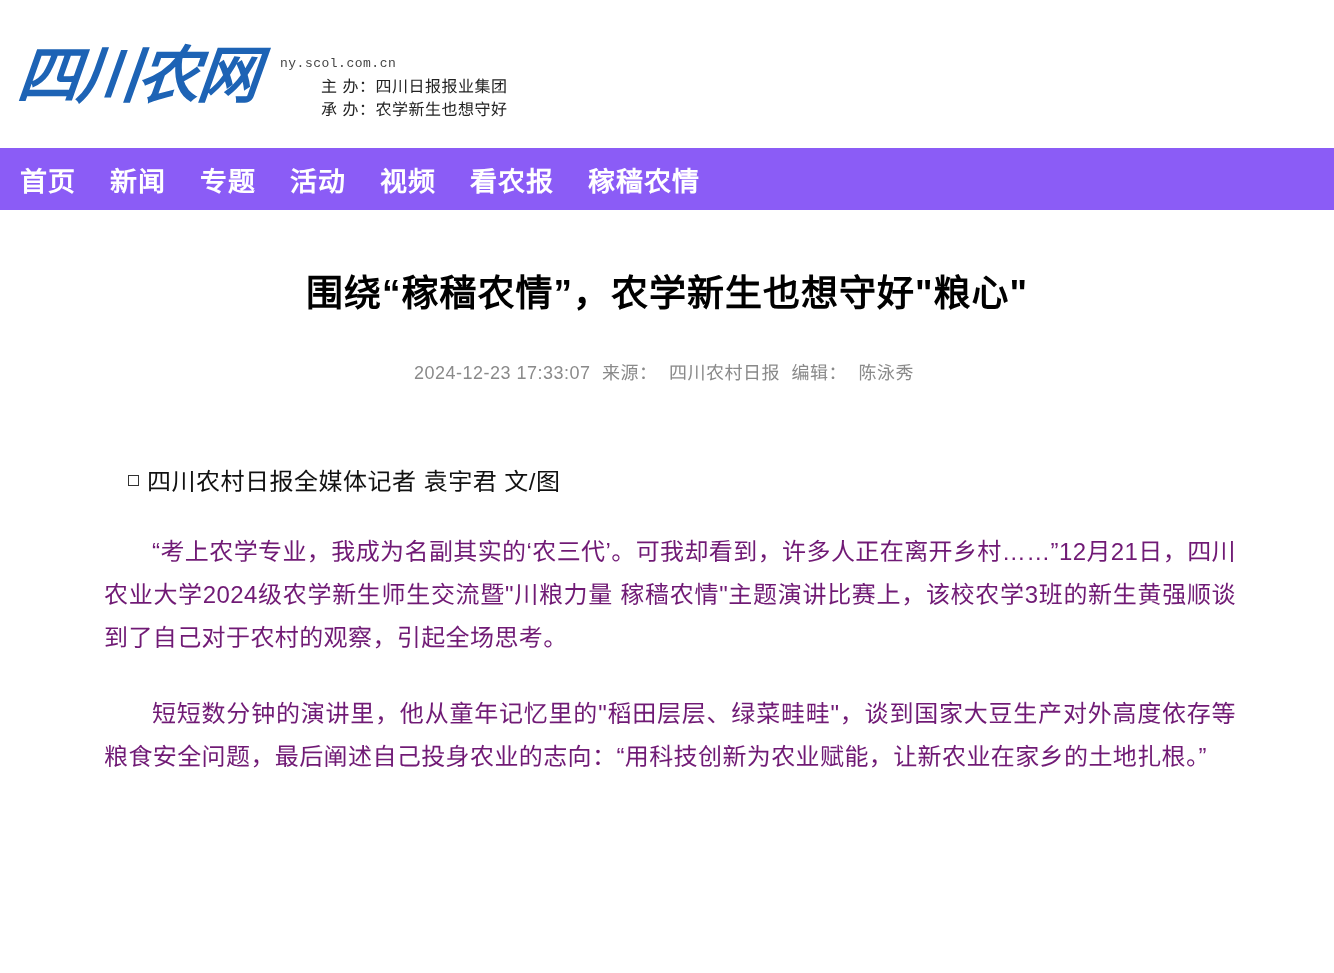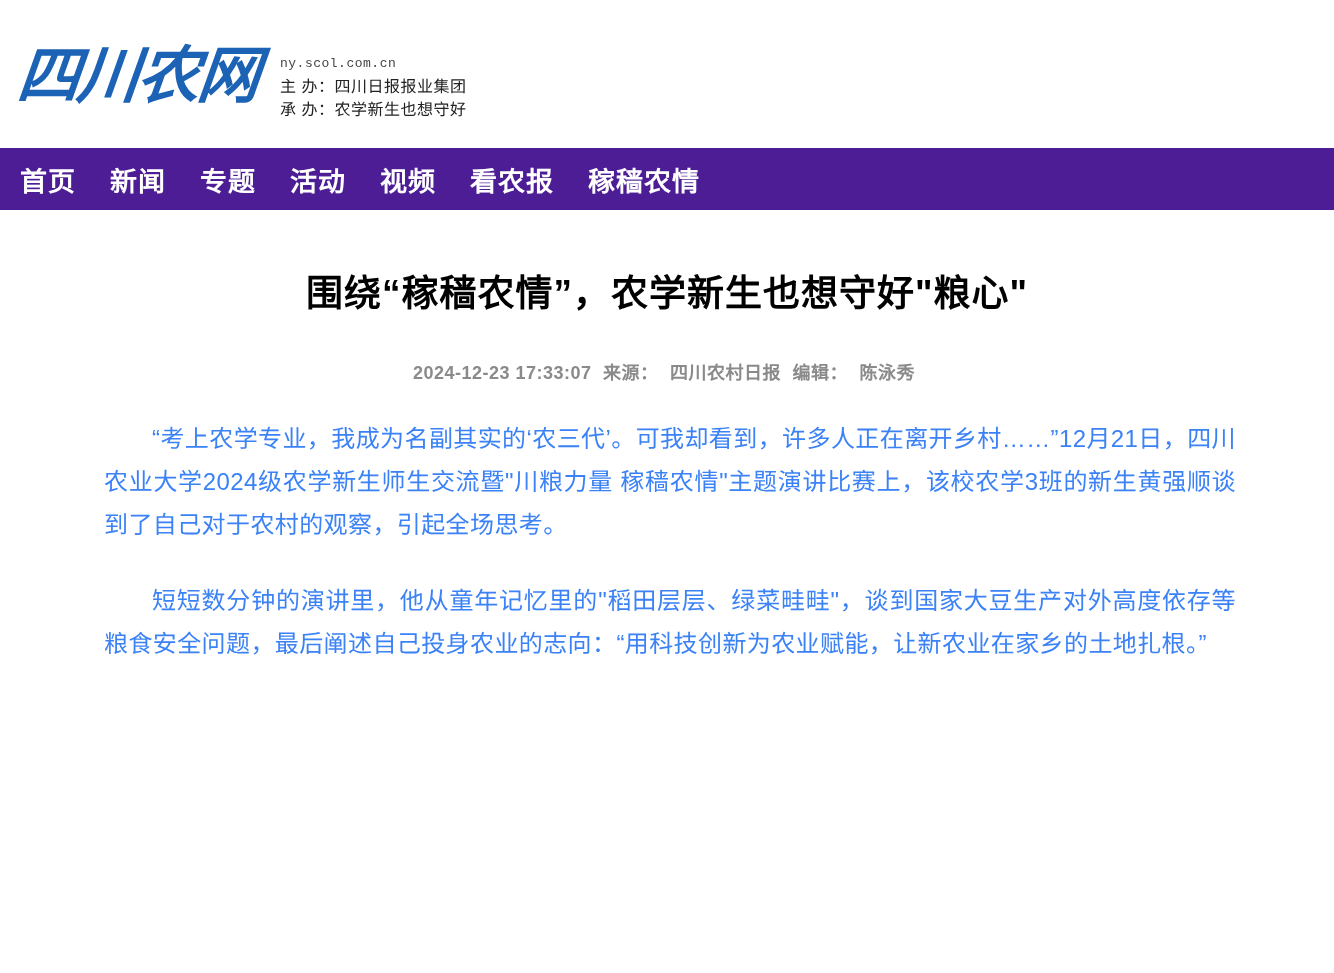--- a/index.html
+++ b/index.html
@@ -52,25 +52,26 @@
     font-family: "Liberation Mono", "DejaVu Sans Mono", monospace;
     font-size: 13px;
     color: #444;
     letter-spacing: 0.5px;
     margin-bottom: 1px;
   }
   .logo-meta .meta-row {
     font-size: 16px;
     color: #222;
     letter-spacing: 0.5px;
+    margin-left: 41px;
   }
 
   
   .navbar {
-    background: #4c1d95;
+    background: #8b5cf6;
     height: 62px;
     display: flex;
     align-items: center;
     padding-left: 16px;
     box-sizing: border-box;
   }
   .nav-item {
     color: #ffffff;
     font-size: 27px;
     font-weight: bold;
@@ -95,21 +96,20 @@
     margin: 60px 0 0 0;
     letter-spacing: 1px;
     line-height: 1.3;
   }
   .article-meta {
     text-align: center;
     color: #8a8a8a;
     font-size: 18px;
     margin-top: 40px;
     letter-spacing: 0.5px;
-    font-weight: bold;
   }
   .article-meta span { margin-right: 6px; }
 
   .article-body {
     margin: 0 auto;
     padding: 0 10px;
     max-width: 1230px;
     box-sizing: border-box;
   }
   .byline {
@@ -123,21 +123,21 @@
     display: inline-block;
     width: 9px;
     height: 9px;
     border: 1px solid #333;
     margin-right: 8px;
     vertical-align: 4px;
   }
   .para {
     font-size: 24px;
     line-height: 1.78;
-    color: #3b82f6;
+    color: #701a75;
     margin-top: 34px;
     text-align: justify;
     text-indent: 2em;
     letter-spacing: 0.4px;
     padding: 0 36px 0 42px;
   }
 </style>
 </head>
 <body>
 
@@ -167,17 +167,20 @@
 
   <div class="article-meta">
     <span>2024-12-23 17:33:07</span>
     <span>来源：</span>
     <span>四川农村日报</span>
     <span>编辑：</span>
     <span>陈泳秀</span>
   </div>
 
   <div class="article-body">
+    <div class="byline">
+      <span class="marker"></span><span>四川农村日报全媒体记者 袁宇君 文/图</span>
+    </div>
 
     <p class="para">“考上农学专业，我成为名副其实的‘农三代’。可我却看到，许多人正在离开乡村……”12月21日，四川农业大学2024级农学新生师生交流暨"川粮力量 稼穑农情"主题演讲比赛上，该校农学3班的新生黄强顺谈到了自己对于农村的观察，引起全场思考。</p>
     <p class="para">短短数分钟的演讲里，他从童年记忆里的"稻田层层、绿菜畦畦"，谈到国家大豆生产对外高度依存等粮食安全问题，最后阐述自己投身农业的志向：“用科技创新为农业赋能，让新农业在家乡的土地扎根。”</p>
   </div>
 </main>
 
 </body></html>

